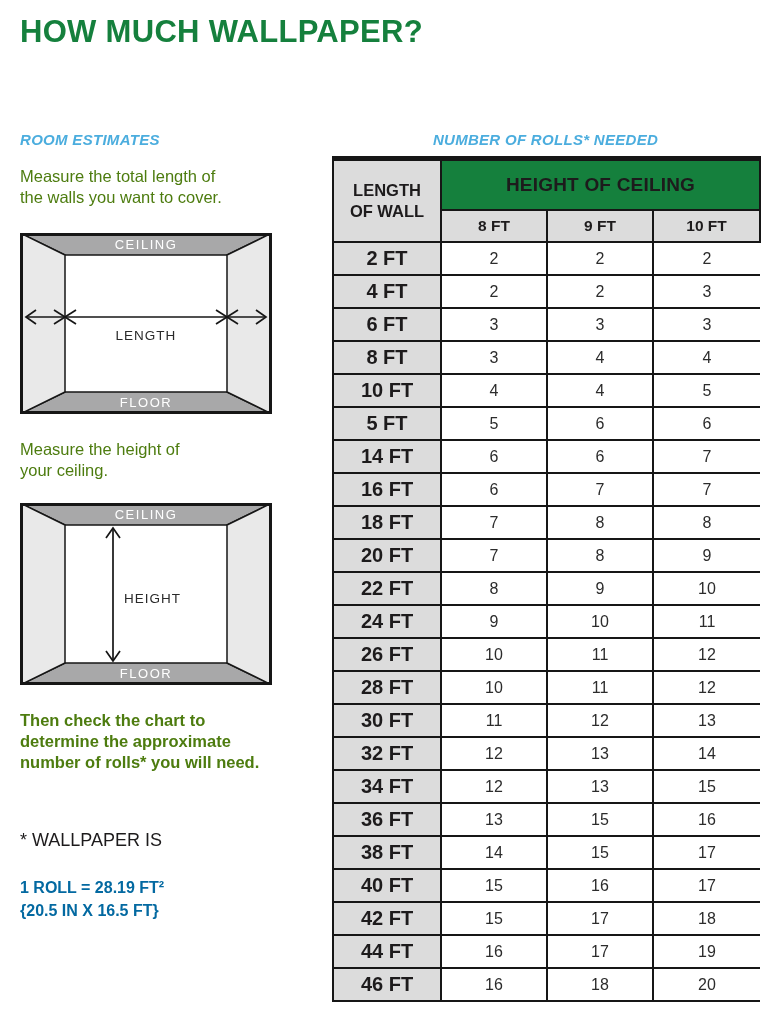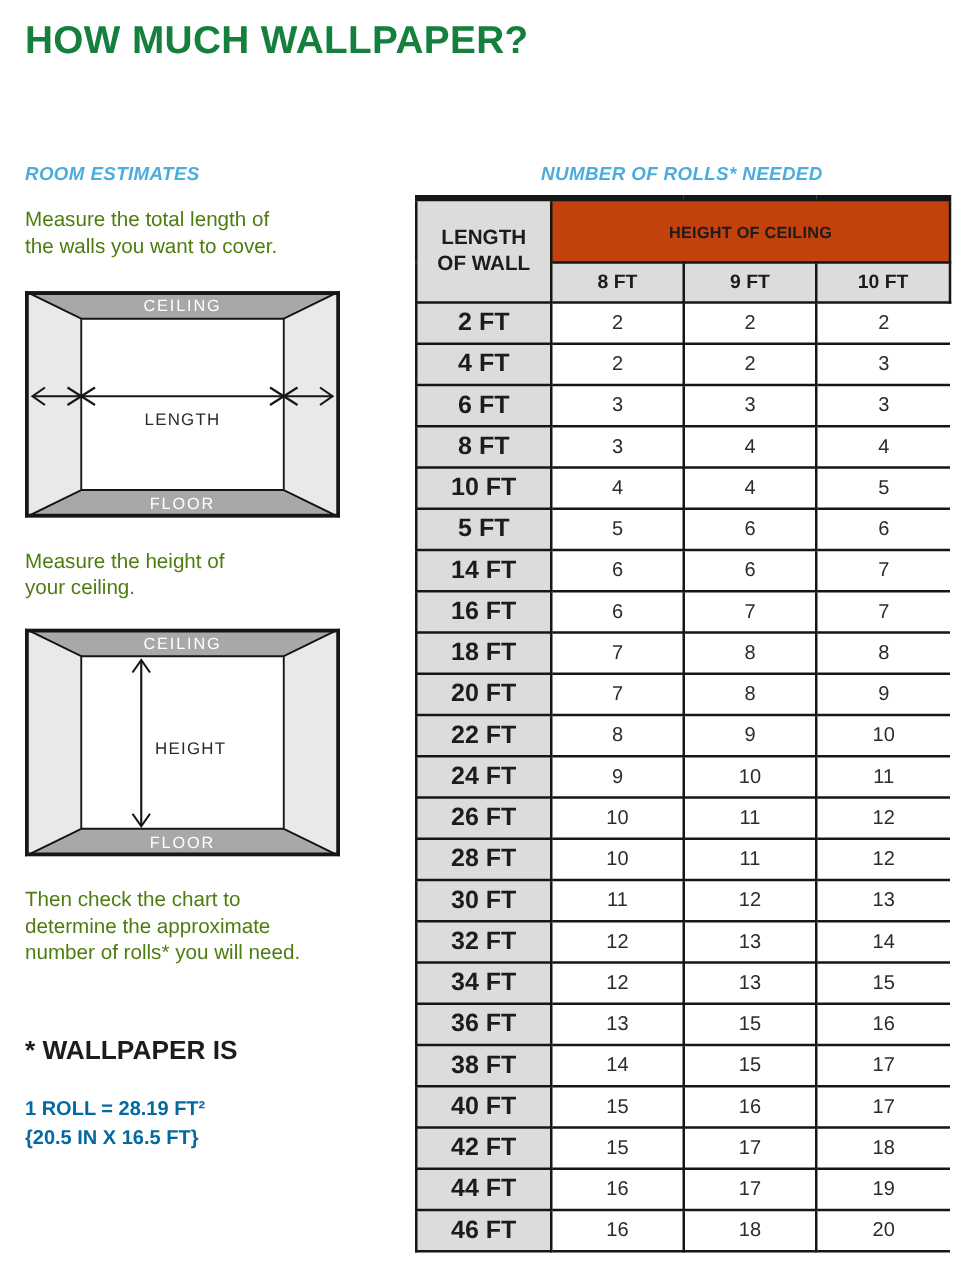--- a/index.html
+++ b/index.html
@@ -10,35 +10,35 @@
   
   .page-title{left:20px;top:14px;font-size:31px;font-weight:bold;color:#15803d;letter-spacing:.3px;margin:0;}
   .section-h{font-size:15px;font-weight:bold;color:#4badde;letter-spacing:.3px;font-style:italic;}
   .room-h{left:20px;top:131px;}
   .rolls-h{left:332px;top:131px;width:427px;text-align:center;}
 
   
   .body-text{font-size:16.5px;line-height:21px;white-space:pre-line;color:#4d7c0f;}
   .para1{left:20px;top:166px;}
   .para2{left:20px;top:439px;}
-  .para3{left:20px;top:710px;}
-  .footnote{left:20px;top:830px;font-size:21px;font-weight:bold;line-height:21px;color:#1d1b1c;}
+  .para3{left:20px;top:710px;font-weight:bold;}
+  .footnote{left:20px;top:830px;font-size:18px;font-weight:normal;line-height:21px;color:#1d1b1c;}
   .footnote .l2{margin-left:13px;}
   .rollinfo{left:20px;top:877px;font-size:16px;font-weight:bold;line-height:22.5px;color:#0369a1;white-space:pre-line;}
 
   
   .diag1{left:20px;top:233px;}
   .diag2{left:20px;top:503px;}
 
   
   table.rolls{position:absolute;left:332px;top:156px;width:427px;border-collapse:collapse;table-layout:fixed;
               border-top:5px solid #161616;border-left:2px solid #161616;border-bottom:2px solid #161616;border-right:none;}
   table.rolls th,table.rolls td{padding:0;text-align:center;vertical-align:middle;border:2px solid #161616;}
   th.label-head{background:#dcdcdc;font-size:16.5px;font-weight:bold;line-height:21px;white-space:pre-line;border-right:5px solid #161616;color:#1d1b1c;}
-  th.group-head{background:#c2410c;font-size:13px;font-weight:bold;height:48px;border-right:none;color:#1d1b1c;letter-spacing:.2px;}
+  th.group-head{background:#15803d;font-size:19px;font-weight:bold;height:48px;border-right:none;color:#1d1b1c;letter-spacing:.2px;}
   th.sub-head{background:#dcdcdc;font-size:15.5px;font-weight:bold;height:30px;border-left:none;border-right:none;color:#1d1b1c;}
   th.row-label{background:#dcdcdc;font-size:20px;font-weight:bold;height:31px;border-right:5px solid #161616;color:#1d1b1c;}
   td.cell{font-size:16px;color:#2c2c2c;height:31px;background:#ffffff;}
   td.cell:last-child{border-right:none;}
 </style>
 </head>
 <body>
 
 <h1 class="abs page-title">HOW MUCH WALLPAPER?</h1>
 

